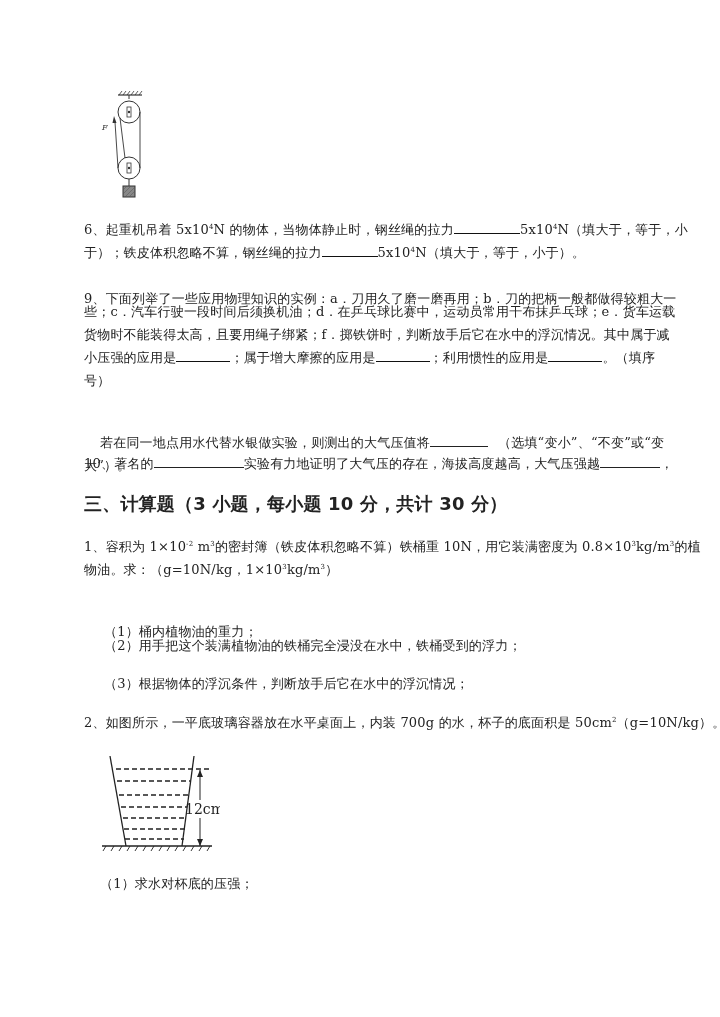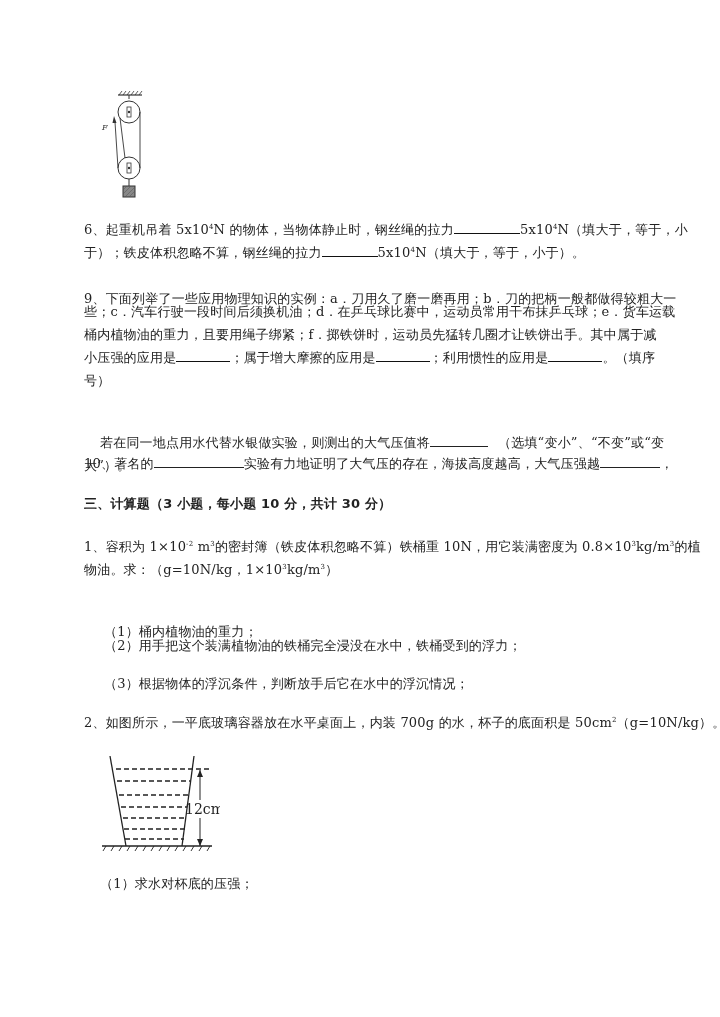--- a/index.html
+++ b/index.html
@@ -5,21 +5,21 @@
   html, body { margin: 0; padding: 0; background: #ffffff; }
   body {
     width: 720px; height: 1017px; position: relative; overflow: hidden;
     font-family: "DejaVu Serif", "Liberation Serif", serif;
     color: #222; font-size: 13px;
   }
   .abs { position: absolute; }
   .line { position: absolute; left: 84px; white-space: nowrap; font-size: 13px; line-height: 20px; letter-spacing: 0.2px; }
   .blank { display: inline-block; border-bottom: 1px solid #222; height: 13px; vertical-align: baseline; }
   .blank.thick { border-bottom: 1.5px solid #111; }
-  .heading { font-family: "DejaVu Sans", "Liberation Sans", sans-serif; font-weight: bold; font-size: 13px; text-align: right; }
+  .heading { font-family: "DejaVu Sans", "Liberation Sans", sans-serif; font-weight: bold; font-size: 18px; text-align: right; }
   .sub { left: 104px; }
   sup { font-size: 7px; vertical-align: 5px; }
 </style>
 </head>
 <body>
 
 <div class="abs" style="left:100px;top:86px;width:50px;height:114px;">
   <svg width="50" height="114" viewBox="0 0 50 114">
 
     <line x1="18" y1="9" x2="42" y2="9" stroke="#333" stroke-width="1.2"></line>
@@ -60,21 +60,21 @@
 
 <div class="line" style="top:217px;">
   <span>6、起重机吊着 5x10</span><sup>4</sup><span>N 的物体，当物体静止时，钢丝绳的拉力</span><span class="blank thick" style="width:66px;"></span><span>5x10</span><sup>4</sup><span>N（填大于，等于，小</span>
 </div>
 <div class="line" style="top:240px;">
   <span>于）；铁皮体积忽略不算，钢丝绳的拉力</span><span class="blank thick" style="width:56px;"></span><span>5x10</span><sup>4</sup><span>N（填大于，等于，小于）。</span>
 </div>
 
 <div class="line" style="top:279px;margin-top:10px;">9、下面列举了一些应用物理知识的实例：a．刀用久了磨一磨再用；b．刀的把柄一般都做得较粗大一</div>
 <div class="line" style="top:302px;">些；c．汽车行驶一段时间后须换机油；d．在乒乓球比赛中，运动员常用干布抹乒乓球；e．货车运载</div>
-<div class="line" style="top:325px;">桶内植物油的重力，且要用绳子绑紧；f．掷铁饼时，运动员先猛转几圈才让铁饼出手。其中属于减</div>
+<div class="line" style="top:325px;">货物时不能装得太高，且要用绳子绑紧；f．掷铁饼时，判断放手后它在水中的浮沉情况。其中属于减</div>
 <div class="line" style="top:348px;">
   <span>小压强的应用是</span><span class="blank thick" style="width:54px;"></span><span>；属于增大摩擦的应用是</span><span class="blank thick" style="width:54px;"></span><span>；利用惯性的应用是</span><span class="blank thick" style="width:54px;"></span><span>。（填序</span>
 </div>
 <div class="line" style="top:371px;">号）</div>
 
 <div class="line" style="top:410px;margin-top:44px;">
   <span>10、著名的</span><span class="blank" style="width:90px;"></span><span>实验有力地证明了大气压的存在，海拔高度越高，大气压强越</span><span class="blank" style="width:60px;"></span><span>，</span>
 </div>
 <div class="line" style="top:433px;margin-left:16px;">
   <span>若在同一地点用水代替水银做实验，则测出的大气压值将</span><span class="blank" style="width:58px;"></span><span style="display:inline-block;width:10px;"></span><span>（选填“变小”、“不变”或“变</span>

